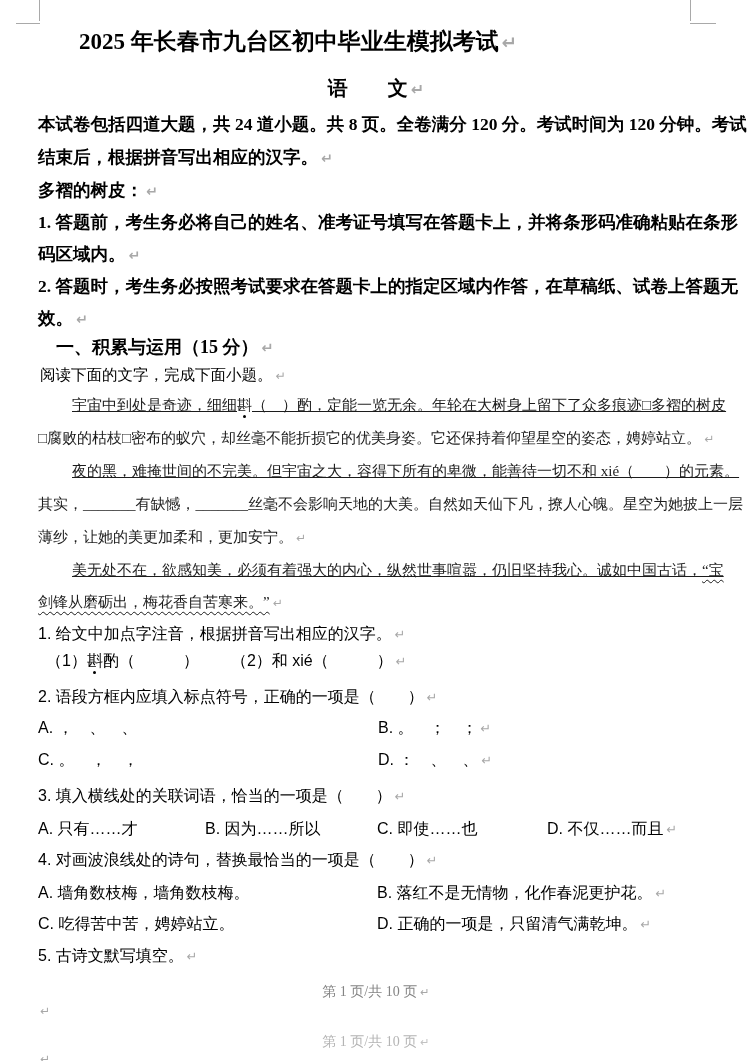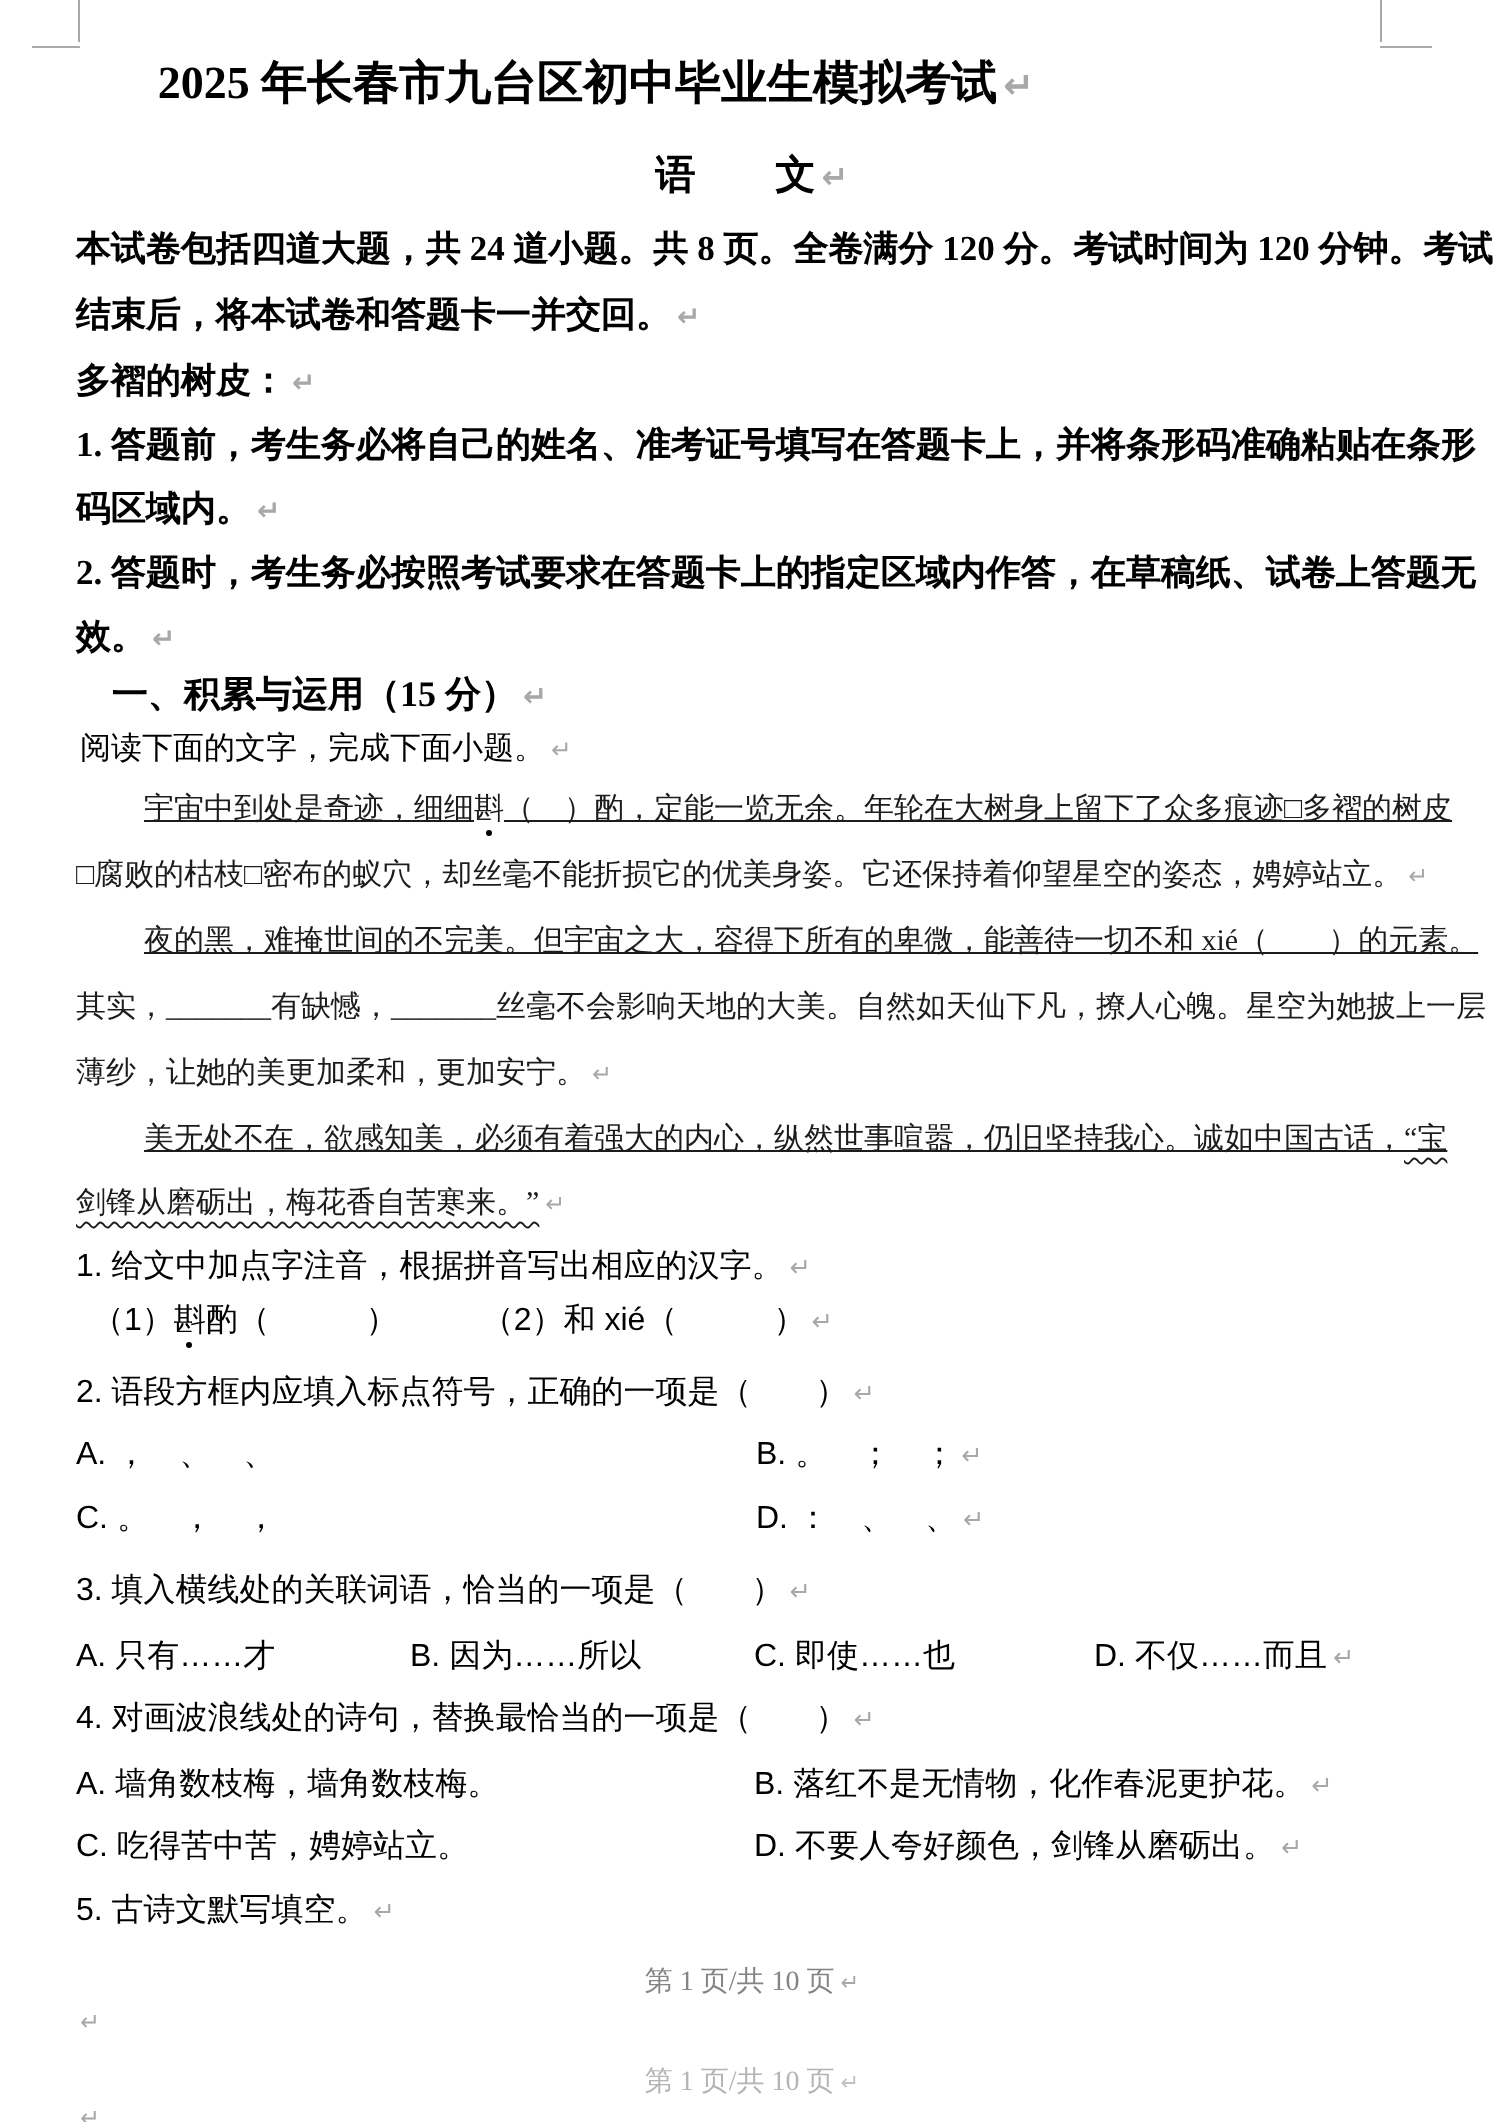--- a/index.html
+++ b/index.html
@@ -31,42 +31,42 @@
   .lonep   { position: absolute; left: 40px; color: #a8a8a8; font: 12px "DejaVu Sans", sans-serif; }
 
   .dotch { position: relative; display: inline-block; }
   .dotch::after {
     content: ""; position: absolute; left: 50%; bottom: -3px;
     width: 3px; height: 3px; margin-left: -2px; border-radius: 50%;
     background: #000;
   }
   .wavy { text-decoration: underline; text-decoration-style: wavy; text-decoration-thickness: 1px; text-underline-offset: 4px; }
 
-  .gap2 { margin-left: 42px; }
+  .gap2 { margin-left: 32px; }
 
   
   .mark { position: absolute; background: #a9a9a9; }
   .m-tl-v { left: 39px;  top: 0;    width: 1px;  height: 21px; }
   .m-tl-h { left: 16px;  top: 23px; width: 24px; height: 1px; }
   .m-tr-v { left: 690px; top: 0;    width: 1px;  height: 21px; }
   .m-tr-h { left: 690px; top: 23px; width: 26px; height: 1px; }
 </style>
 </head>
 <body>
 
 <div class="mark m-tl-v"></div>
 <div class="mark m-tl-h"></div>
 <div class="mark m-tr-v"></div>
 <div class="mark m-tr-h"></div>
 
 <div class="ln title" style="top:28px"><span>2025 年长春市九台区初中毕业生模拟考试</span><span class="pilcrow">↵</span></div>
 <div class="ln subject" style="top:76px"><span>语　　文</span><span class="pilcrow">↵</span></div>
 
 <div class="ln b17" style="top:114px">本试卷包括四道大题，共 24 道小题。共 8 页。全卷满分 120 分。考试时间为 120 分钟。考试</div>
-<div class="ln b17" style="top:147px"><span>结束后，将本试卷和答题卡一并交回。</span><span class="pilcrow">↵</span></div>
+<div class="ln b17" style="top:147px"><span>结束后，根据拼音写出相应的汉字。</span><span class="pilcrow">↵</span></div>
 <div class="ln b17" style="top:180px"><span>多褶的树皮：</span><span class="pilcrow">↵</span></div>
 <div class="ln b17" style="top:212px">1. 答题前，考生务必将自己的姓名、准考证号填写在答题卡上，并将条形码准确粘贴在条形</div>
 <div class="ln b17" style="top:244px"><span>码区域内。</span><span class="pilcrow">↵</span></div>
 <div class="ln b17" style="top:276px">2. 答题时，考生务必按照考试要求在答题卡上的指定区域内作答，在草稿纸、试卷上答题无</div>
 <div class="ln b17" style="top:308px"><span>效。</span><span class="pilcrow">↵</span></div>
 
 <div class="ln sech" style="top:336px"><span>一、积累与运用（15 分）</span><span class="pilcrow">↵</span></div>
 <div class="ln inst" style="top:365px"><span>阅读下面的文字，完成下面小题。</span><span class="pilcrow">↵</span></div>
 
 <div class="ln pas pind" style="top:396px"><span>宇宙中到处是奇迹，细细</span><span class="dotch">斟</span><span>（　）酌，定能一览无余。年轮在大树身上留下了众多痕迹□多褶的树皮</span></div>
@@ -89,20 +89,20 @@
 <div class="ln q" style="top:786px"><span>3. 填入横线处的关联词语，恰当的一项是（　　）</span><span class="pilcrow">↵</span></div>
 <div class="ln q" style="top:819px">A. 只有……才</div>
 <div class="ln q" style="top:819px; left:205px">B. 因为……所以</div>
 <div class="ln q" style="top:819px; left:377px">C. 即使……也</div>
 <div class="ln q" style="top:819px; left:547px"><span>D. 不仅……而且</span><span class="pilcrow">↵</span></div>
 
 <div class="ln q" style="top:850px"><span>4. 对画波浪线处的诗句，替换最恰当的一项是（　　）</span><span class="pilcrow">↵</span></div>
 <div class="ln q" style="top:883px">A. 墙角数枝梅，墙角数枝梅。</div>
 <div class="ln q" style="top:883px; left:377px"><span>B. 落红不是无情物，化作春泥更护花。</span><span class="pilcrow">↵</span></div>
 <div class="ln q" style="top:914px">C. 吃得苦中苦，娉婷站立。</div>
-<div class="ln q" style="top:914px; left:377px"><span>D. 不要人夸好颜色，剑锋从磨砺出。</span><span class="pilcrow">↵</span></div>
+<div class="ln q" style="top:914px; left:377px"><span>D. 正确的一项是，只留清气满乾坤。</span><span class="pilcrow">↵</span></div>
 
 <div class="ln q" style="top:946px"><span>5. 古诗文默写填空。</span><span class="pilcrow">↵</span></div>
 
 <div class="ln foot" style="top:984px"><span>第 1 页/共 10 页</span><span class="pilcrow">↵</span></div>
 <div class="lonep" style="top:1004px">↵</div>
 <div class="ln foot foot2" style="top:1034px"><span>第 1 页/共 10 页</span><span class="pilcrow">↵</span></div>
 <div class="lonep" style="top:1052px">↵</div>
 
 </body></html>

